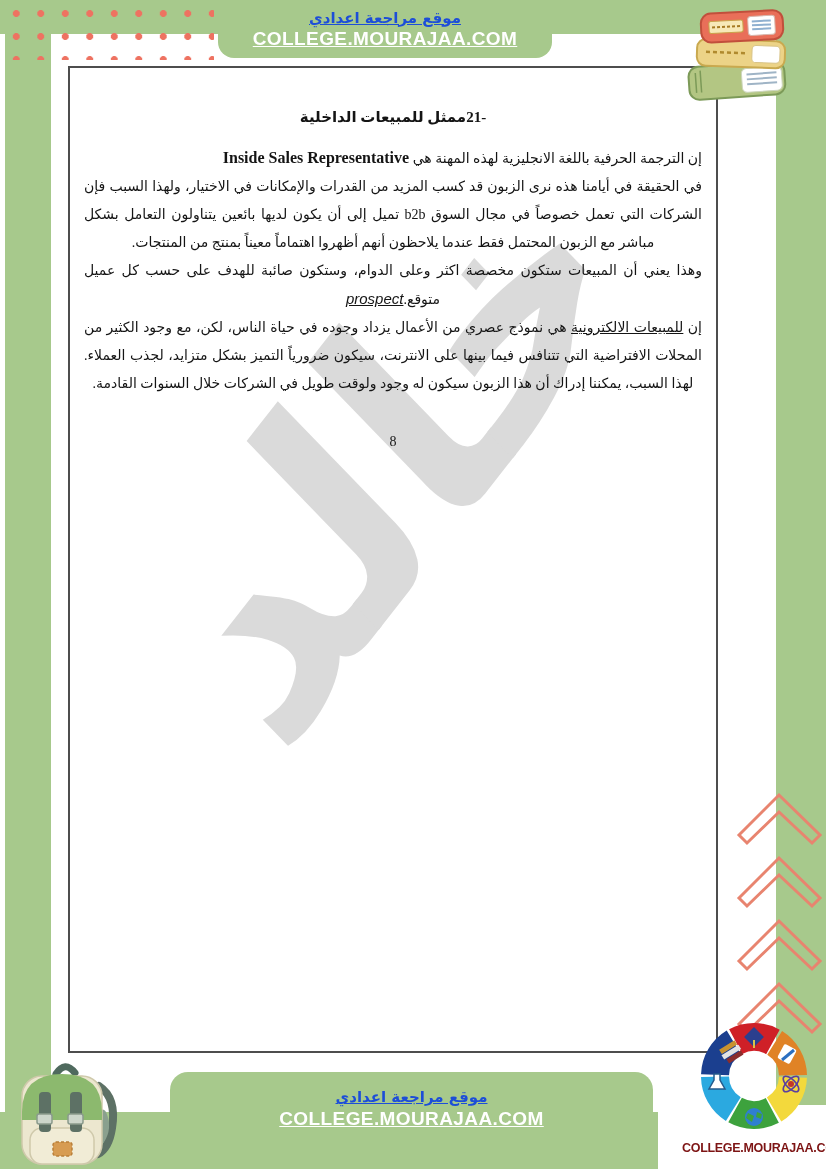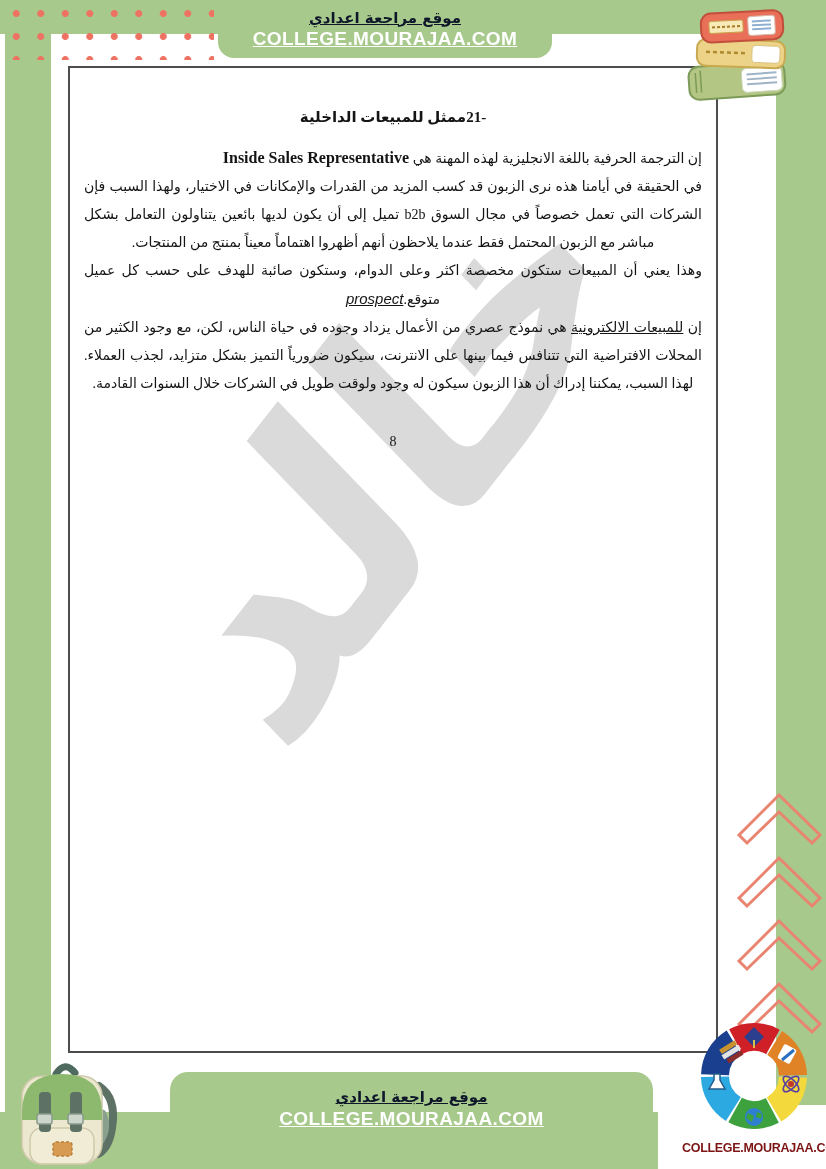--- a/index.html
+++ b/index.html
@@ -22,21 +22,21 @@
     position:absolute;left:218px;top:0;width:334px;height:58px;background:var(--green);
     border-radius:0 0 16px 16px;display:flex;flex-direction:column;align-items:center;justify-content:center;gap:1px;
     z-index:3;
   }
   .tab-bottom{
     position:absolute;left:170px;top:1072px;width:483px;height:97px;background:var(--green);
     border-radius:18px 18px 0 0;display:flex;flex-direction:column;align-items:center;justify-content:flex-start;
     padding-top:16px;box-sizing:border-box;gap:2px;z-index:3;
   }
   .site-ar{
-    color:#0f172a;font-weight:bold;font-size:15px;text-decoration:underline;
+    color:#1d4ed8;font-weight:bold;font-size:15px;text-decoration:underline;
     font-family:"DejaVu Sans","Liberation Sans",sans-serif;direction:rtl;
   }
   .site-url{
     color:#fff;font-weight:bold;font-size:19px;text-decoration:underline;
     font-family:"Liberation Sans","DejaVu Sans",sans-serif;letter-spacing:.4px;
   }
   .dots{
     position:absolute;left:0;top:0;width:214px;height:60px;z-index:4;
     background-image:radial-gradient(circle,var(--coral) 3.1px,rgba(0,0,0,0) 3.8px);
     background-size:24.5px 23px;background-position:4px 2px;

